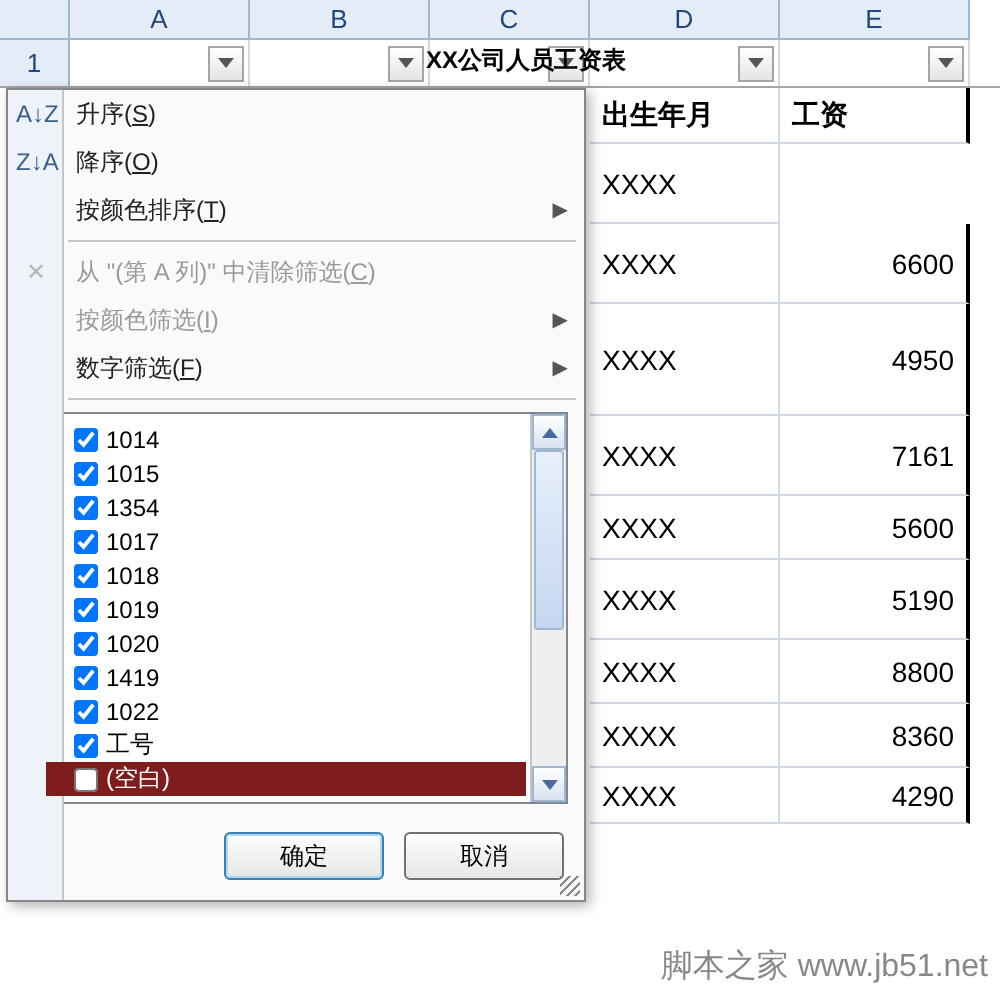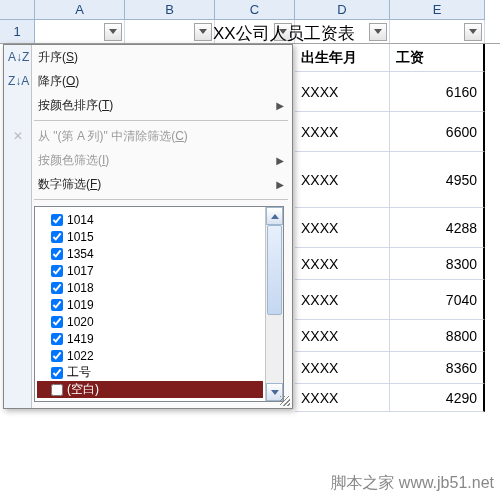--- a/index.html
+++ b/index.html
@@ -10,42 +10,42 @@
 .rowhdr-corner { width: 35px; background: #e4ecf7; border-right: 1px solid #9eb6ce; border-bottom: 1px solid #9eb6ce; }
 .colh { background: #e4ecf7; border-right: 1px solid #9eb6ce; border-bottom: 1px solid #9eb6ce; text-align: center; line-height: 20px; color: #1f497d; font-size: 13px; }
 .cA { width: 90px; } .cB { width: 90px; } .cC { width: 80px; } .cD { width: 95px; } .cE { width: 95px; }
 
 
 .row1 { display: flex; height: 24px; border-bottom: 1px solid #a5a5a5; }
 .rowhdr { width: 35px; background: #e4ecf7; border-right: 1px solid #9eb6ce; text-align: center; line-height: 24px; color: #1f497d; font-size: 13px; }
 .row1 .cell { border-right: 1px solid #d0d7e5; position: relative; display: flex; align-items: center; justify-content: flex-end; }
 .fbtn { width: 18px; height: 18px; border: 1px solid #a5a5a5; background: linear-gradient(#fff,#e4e4e4); margin-right: 2px; display: flex; align-items: center; justify-content: center; }
 .fbtn::after { content: ""; border-left: 4px solid transparent; border-right: 4px solid transparent; border-top: 5px solid #555; }
-.title-text { position: absolute; left: 213px; top: 22px; font-size: 17px; white-space: nowrap; }
+.title-text { position: absolute; left: 213px; top: 22px; font-size: 12px; white-space: nowrap; font-weight: bold; }
 
 
 .grid { position: absolute; left: 0; top: 44px; right: 0; }
 .drow { display: flex; height: 40px; }
 .drow .sp { width: 295px; } 
 .drow .dcell { border-right: 1px solid #d0d7e5; border-bottom: 1px solid #d0d7e5; padding: 2px 6px; font-size: 14px; display: flex; align-items: center; }
 .drow .dcell.d { width: 95px; }
 .drow .dcell.e { width: 95px; justify-content: flex-end; border-right: 2px solid #000; }
 .drow.hdr { height: 28px; }
 .drow.hdr .dcell { font-size: 14px; font-weight: bold; }
 
 
 .menu { position: absolute; left: 3px; top: 44px; width: 290px; background: #fafafa; border: 1px solid #868686; box-shadow: 2px 2px 6px rgba(0,0,0,0.3); }
 .mstrip { position: absolute; left: 0; top: 0; bottom: 0; width: 28px; background: #eef3fa; border-right: 1px solid #c5c5c5; }
 .mitem { height: 24px; display: flex; align-items: center; padding-left: 34px; position: relative; font-size: 12px; color: #222; }
 .mitem.disabled { color: #9a9a9a; }
 .mitem .ico { position: absolute; left: 4px; width: 20px; text-align: center; font-size: 12px; color: #38608f; }
 .mitem .arr { margin-left: auto; margin-right: 8px; color: #555; font-size: 10px; }
 .msep { height: 1px; background: #c5c5c5; margin: 3px 4px 3px 30px; }
 
-.filterbox { margin: 6px 8px 6px 30px; border: 1px solid #828790; background: #fff; height: 196px; display: flex; }
+.filterbox { margin: 6px 8px 6px 16px; border: 1px solid #828790; background: #fff; height: 196px; display: flex; }
 .filterlist { flex: 1; overflow: hidden; padding: 4px 2px; }
 .fitem { display: flex; align-items: center; height: 17px; padding-left: 14px; font-size: 12px; }
 .fitem input { margin-right: 4px; width: 12px; height: 12px; }
 .fitem.sel { background: #7f1d1d; color: #fff; }
 .scrollbar { width: 18px; background: #efefef; border-left: 1px solid #c5c5c5; position: relative; }
 .scrollbar .btn { height: 18px; background: linear-gradient(#fff,#d8e2f0); border: 1px solid #9eb6ce; display: flex; align-items: center; justify-content: center; }
 .scrollbar .btn::after { content: ""; border-left: 4px solid transparent; border-right: 4px solid transparent; }
 .scrollbar .btn.up::after { border-bottom: 5px solid #4a6a9e; }
 .scrollbar .btn.dn { position: absolute; bottom: 0; left: 0; right: 0; }
 .scrollbar .btn.dn::after { border-top: 5px solid #4a6a9e; }
@@ -94,46 +94,45 @@
 
 <div class="grid">
   <div class="drow hdr">
     <div class="sp"></div>
     <div class="dcell d">出生年月</div>
     <div class="dcell e" style="justify-content:flex-start">工资</div>
   </div>
   <div class="drow">
       <div class="sp"></div>
       <div class="dcell d">XXXX</div>
-      <div class="dcell e">6160</div>
     </div>
   <div class="drow">
       <div class="sp"></div>
       <div class="dcell d">XXXX</div>
       <div class="dcell e">6600</div>
     </div>
   <div class="drow" style="height:56px">
       <div class="sp"></div>
       <div class="dcell d">XXXX</div>
       <div class="dcell e">4950</div>
     </div>
   <div class="drow">
       <div class="sp"></div>
       <div class="dcell d">XXXX</div>
-      <div class="dcell e">4288</div>
+      <div class="dcell e">7161</div>
     </div>
   <div class="drow" style="height:32px">
       <div class="sp"></div>
       <div class="dcell d">XXXX</div>
-      <div class="dcell e">8300</div>
-    </div>
-  <div class="drow">
-      <div class="sp"></div>
-      <div class="dcell d">XXXX</div>
-      <div class="dcell e">7040</div>
+      <div class="dcell e">5600</div>
+    </div>
+  <div class="drow">
+      <div class="sp"></div>
+      <div class="dcell d">XXXX</div>
+      <div class="dcell e">5190</div>
     </div>
   <div class="drow" style="height:32px">
       <div class="sp"></div>
       <div class="dcell d">XXXX</div>
       <div class="dcell e">8800</div>
     </div>
   <div class="drow" style="height:32px">
       <div class="sp"></div>
       <div class="dcell d">XXXX</div>
       <div class="dcell e">8360</div>
@@ -222,16 +221,20 @@
           <span>(空白)</span>
         </div>
       </div>
     <div class="scrollbar">
       <div class="btn up"></div>
       <div class="thumb"></div>
       <div class="btn dn"></div>
     </div>
   </div>
 
+  <div class="btnrow">
+    <button class="dlgbtn primary">确定</button>
+    <button class="dlgbtn">取消</button>
+  </div>
   <div class="resize"></div>
 </div>
 
 <div class="watermark">脚本之家 www.jb51.net</div>
 
 </body></html>

